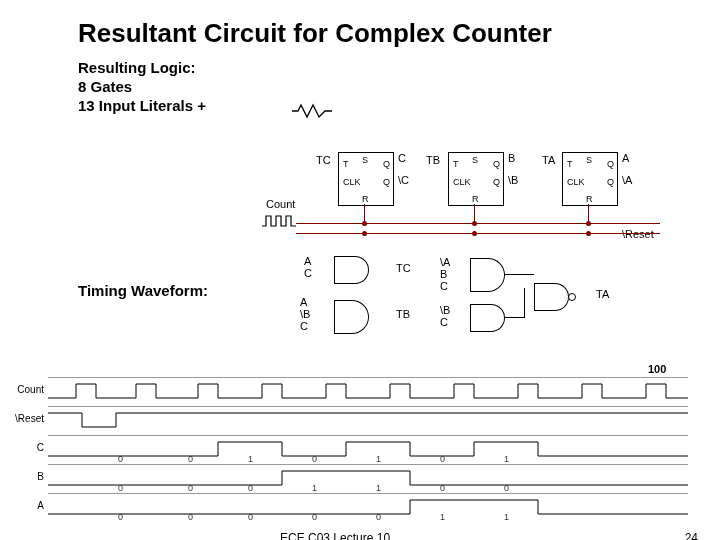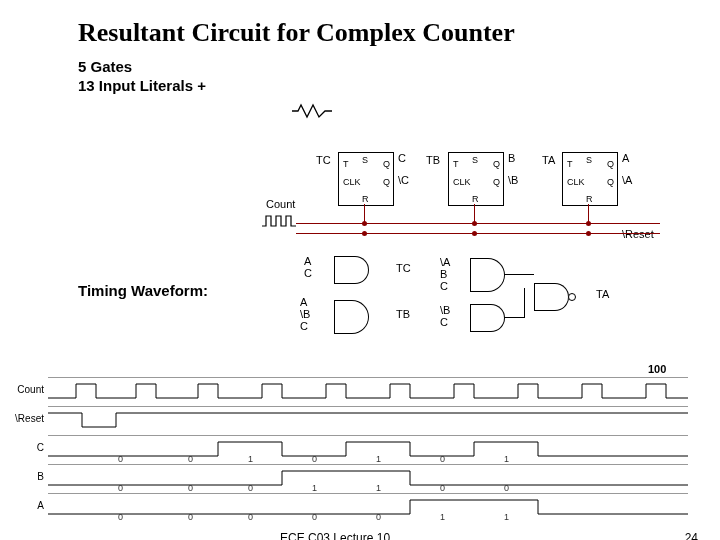--- a/index.html
+++ b/index.html
@@ -1,18 +1,18 @@
 <!DOCTYPE html>
 <html><head>
 <meta charset="utf-8">
 <style>
   html,body{margin:0;padding:0;font-family:Arial,Helvetica,sans-serif;background:#fff;color:#000;width:720px;}
   .page{position:relative;width:720px;height:540px;}
 
-  .title{font-size:26px;font-weight:700;margin:18px 0 10px 78px;font-family:Liberation Serif, serif;}
+  .title{font-size:26px;font-weight:700;margin:18px 0 10px 78px;}
 
   .bullets{margin-left:78px;font-size:15px;font-weight:700;line-height:1.25;}
   .bullets div.indent{margin-left:34px;}
 
   .timing-heading{position:absolute;left:78px;top:264px;font-size:15px;font-weight:700;}
 
   
   .ff{position:absolute;width:54px;height:52px;border:1px solid #000;font-size:9px;}
   .ff .lbl{position:absolute;}
   .ff .T{left:4px;top:6px;} .ff .S{left:23px;top:2px;} .ff .Q{right:3px;top:6px;}
@@ -53,21 +53,22 @@
   svg{overflow:visible;}
 </style>
 </head>
 <body>
 
 <div class="page">
 
   <div class="title">Resultant Circuit for Complex Counter</div>
 
   <div class="bullets">
-    <div>5 Gates</div>
+    <div>Resulting Logic:</div>
+    <div>8 Gates</div>
     <div>13 Input Literals +</div>
   </div>
 
   <svg style="position:absolute;left:292px;top:86px;" width="40" height="14">
     <polyline points="0,7 6,7 9,1 15,13 21,1 27,13 33,7 40,7" fill="none" stroke="#000" stroke-width="1.3"></polyline>
   </svg>
 
   <div class="ff-name" style="left:316px;top:136px;">TC</div>
   <div class="ff" style="left:338px;top:134px;">
     <span class="lbl T">T</span>

